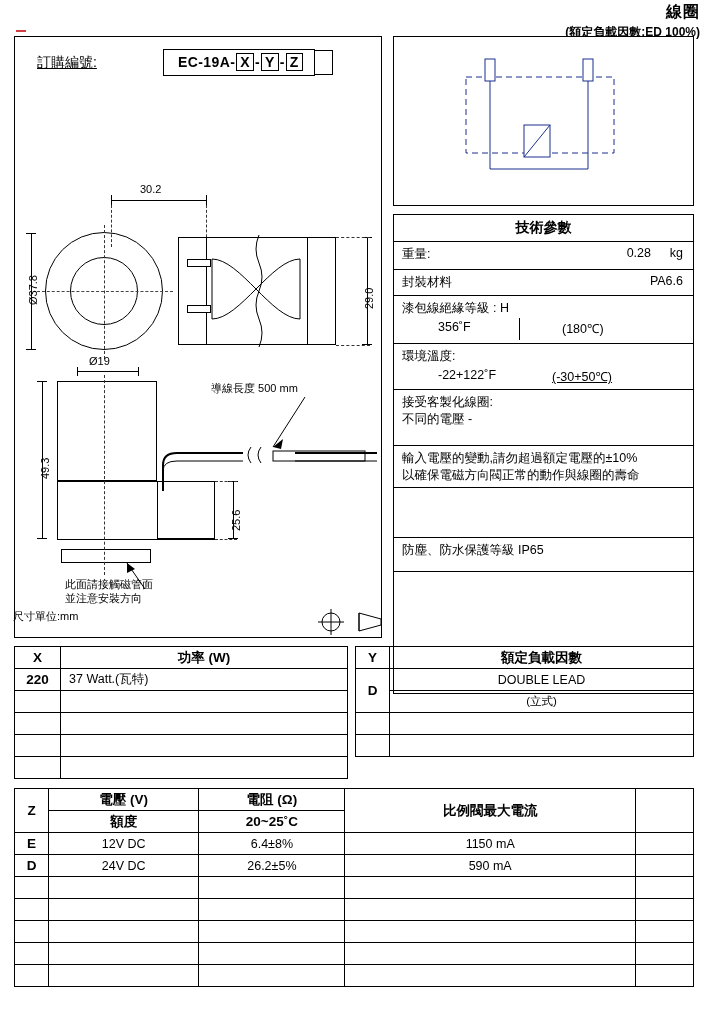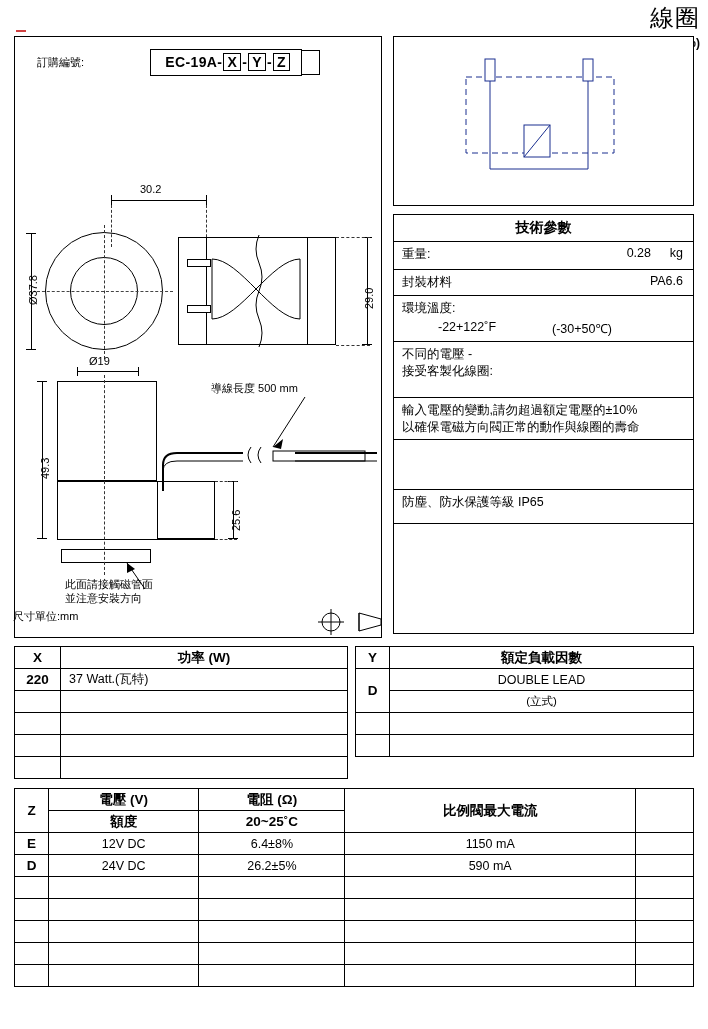--- a/index.html
+++ b/index.html
@@ -14,41 +14,41 @@
     position: relative;
     overflow: hidden;
   }
   .page { position: relative; width: 708px; height: 1029px; }
 
   
   .hdr {
     position: absolute; right: 8px; top: 2px;
     text-align: right;
   }
-  .hdr .t1 { font-size: 24px; font-weight: 400; letter-spacing: 1px; }
+  .hdr .t1 { font-size: 16px; font-weight: 700; letter-spacing: 1px; }
   .hdr .t2 { font-size: 12px; font-weight: 700; margin-top: 1px; }
 
   .redtick {
     position: absolute; left: 16px; top: 30px;
     width: 10px; height: 2px; background: #d04040;
   }
 
   
   .frame { position: absolute; border: 1px solid #000; background: #fff; }
 
   #drawing-frame { left: 14px; top: 36px; width: 368px; height: 602px; }
   #symbol-frame  { left: 393px; top: 36px; width: 301px; height: 170px; }
-  #spec-frame    { left: 393px; top: 214px; width: 301px; height: 420px; }
+  #spec-frame    { left: 393px; top: 214px; width: 301px; height: 480px; }
 
   
   .order-row {
     position: absolute; left: 22px; top: 12px;
     display: flex; align-items: center;
   }
-  .order-label { font-size: 11px; margin-right: 66px; }
+  .order-label { font-size: 14px; margin-right: 66px; text-decoration: underline; }
   .order-box {
     border: 1px solid #000; padding: 3px 6px 4px 10px;
     font-size: 14px; font-weight: 700; letter-spacing: .4px;
     min-width: 152px; text-align: center;
   }
   .order-box .seg {
     border: 1px solid #000; padding: 0 3px; margin: 0 1px;
     display: inline-block;
   }
   .order-tail {
@@ -257,32 +257,40 @@
       <span class="sp-k">重量:</span>
       <span class="sp-v2">0.28</span>
       <span class="sp-v">kg</span>
     </div>
 
     <div class="sp-row" style="height:26px;">
       <span class="sp-k">封裝材料</span>
       <span class="sp-v">PA6.6</span>
     </div>
 
+    <div class="sp-row" style="height:48px;">
+      <div>漆包線絕緣等級 : H</div>
+      <div style="position:relative; height:20px; margin-top:3px;">
+        <span style="position:absolute; left:36px; top:0;">356˚F</span>
+        <span style="position:absolute; left:117px; top:-2px; width:1px; height:22px; background:#000;"></span>
+        <span style="position:absolute; left:160px; top:0;">(180℃)</span>
+      </div>
+    </div>
 
     <div class="sp-row" style="height:46px;">
       <div>環境溫度:</div>
       <div style="position:relative; height:20px; margin-top:3px;">
         <span style="position:absolute; left:36px; top:0;">-22+122˚F</span>
-        <span style="position:absolute; left:150px; top:0;">(-30+50℃)</span>
+        <span style="position:absolute; left:150px; top:0;text-decoration:underline;">(-30+50℃)</span>
       </div>
     </div>
 
     <div class="sp-row" style="height:56px;">
+      <div>接受客製化線圈:</div>
       <div>不同的電壓 -</div>
-      <div>接受客製化線圈:</div>
     </div>
 
     <div class="sp-row" style="height:42px;">
       <div>輸入電壓的變動,請勿超過額定電壓的±10%</div>
       <div>以確保電磁方向閥正常的動作與線圈的壽命</div>
     </div>
 
     <div class="sp-row" style="height:50px;"></div>
 
     <div class="sp-row" style="height:34px;">

